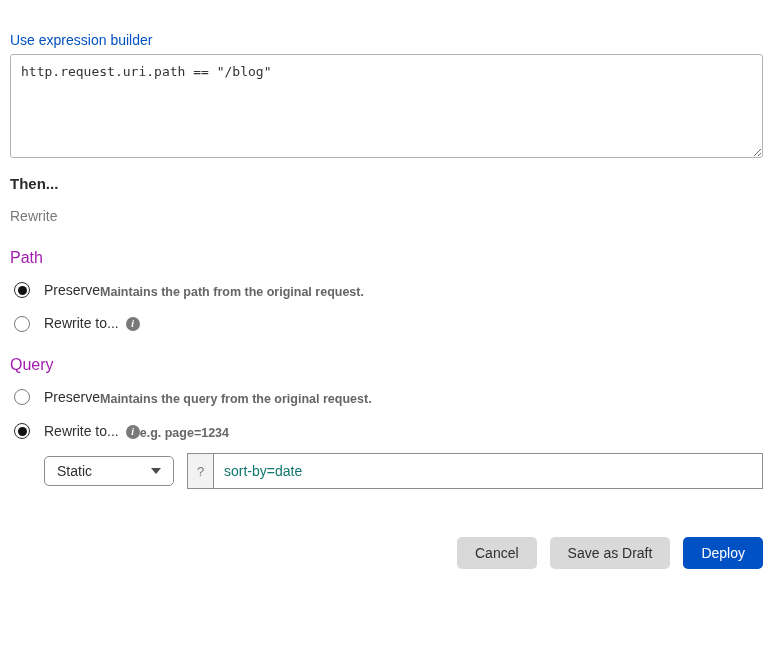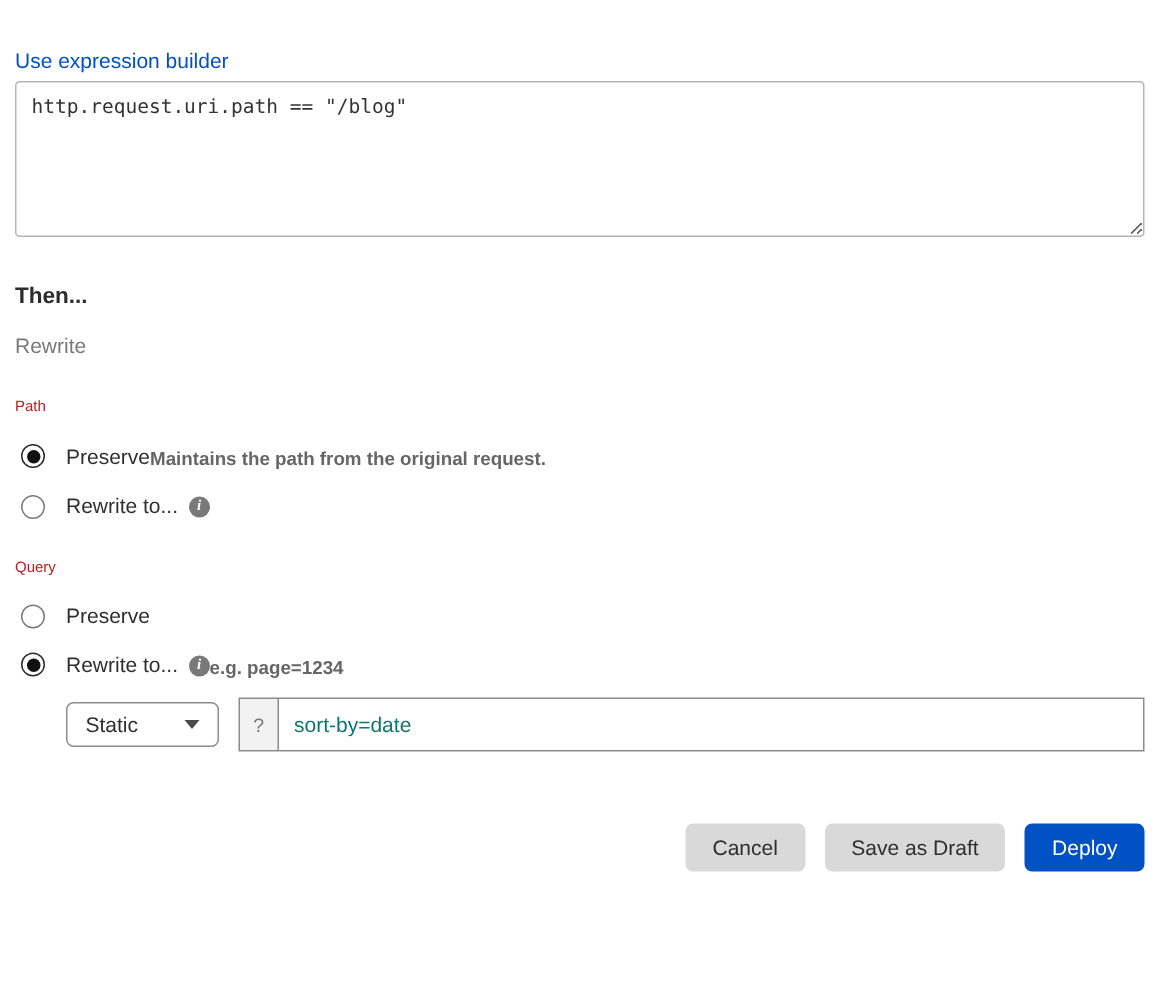--- a/index.html
+++ b/index.html
@@ -23,23 +23,23 @@
     color: #0051c3; font-size: 14px; text-decoration: none; cursor: pointer;
   }
   .expression-area {
     display: block; width: 100%; height: 104px; margin-top: 5px;
     border: 1px solid #b3b3b3; border-radius: 3px;
     padding: 8px 10px; resize: both;
     font-family: "DejaVu Sans Mono", "Liberation Mono", monospace;
     font-size: 13px; color: #333333; line-height: 17px;
     outline: none;
   }
-  .then-heading { margin-top: 30px; }
+  .then-heading { margin-top: 16px; }
   .action-label { margin-top: 14px; font-size: 14px; color: #797979; line-height: 17px; }
-  .group-label { margin-top: 24px; font-size: 10px; color: #b91c1c; line-height: 17px; }
+  .group-label { margin-top: 24px; font-size: 16px; color: #a21caf; line-height: 17px; }
 
   .radio-row { display: flex; gap: 14px; margin-top: 15px; padding-left: 4px; }
   .radio {
     width: 16px; height: 16px; border-radius: 50%;
     border: 1.5px solid #7a7a7a; background: #fff;
     flex-shrink: 0; margin-top: 1px; position: relative; cursor: pointer;
   }
   .radio.checked { border-color: #2b2b2b; }
   .radio.checked::after {
     content: ""; position: absolute; left: 2.5px; top: 2.5px; right: 2.5px; bottom: 2.5px;
@@ -56,21 +56,21 @@
     font-family: "Liberation Serif", serif;
     display: inline-flex; align-items: center; justify-content: center;
     cursor: pointer;
   }
 
   .rewrite-input-row {
     margin-left: 34px; margin-top: 12px;
     display: flex; align-items: center; gap: 13px;
   }
   .select-box {
-    width: 102px; height: 30px;
+    width: 130px; height: 30px;
     border: 1px solid #8c8c8c; border-radius: 5px; background: #fff;
     display: flex; align-items: center; justify-content: space-between;
     padding: 0 12px; font-size: 14px; color: #2f2f2f; cursor: pointer;
   }
   .caret-down {
     width: 0; height: 0;
     border-left: 5px solid transparent; border-right: 5px solid transparent;
     border-top: 6px solid #4a4a4a;
   }
   .input-group {
@@ -138,20 +138,21 @@
   </div>
 
   <div class="group-label">Query</div>
 
   <div class="radio-row">
     <span class="radio"></span>
     <div class="radio-texts">
       <div class="radio-label-line">
         <span class="radio-label">Preserve</span>
       </div>
+      <span class="radio-desc">Maintains the query from the original request.</span>
     </div>
   </div>
 
   <div class="radio-row">
     <span class="radio checked"></span>
     <div class="radio-texts">
       <div class="radio-label-line">
         <span class="radio-label">Rewrite to...</span>
         <span class="info-icon">i</span>
       </div>

